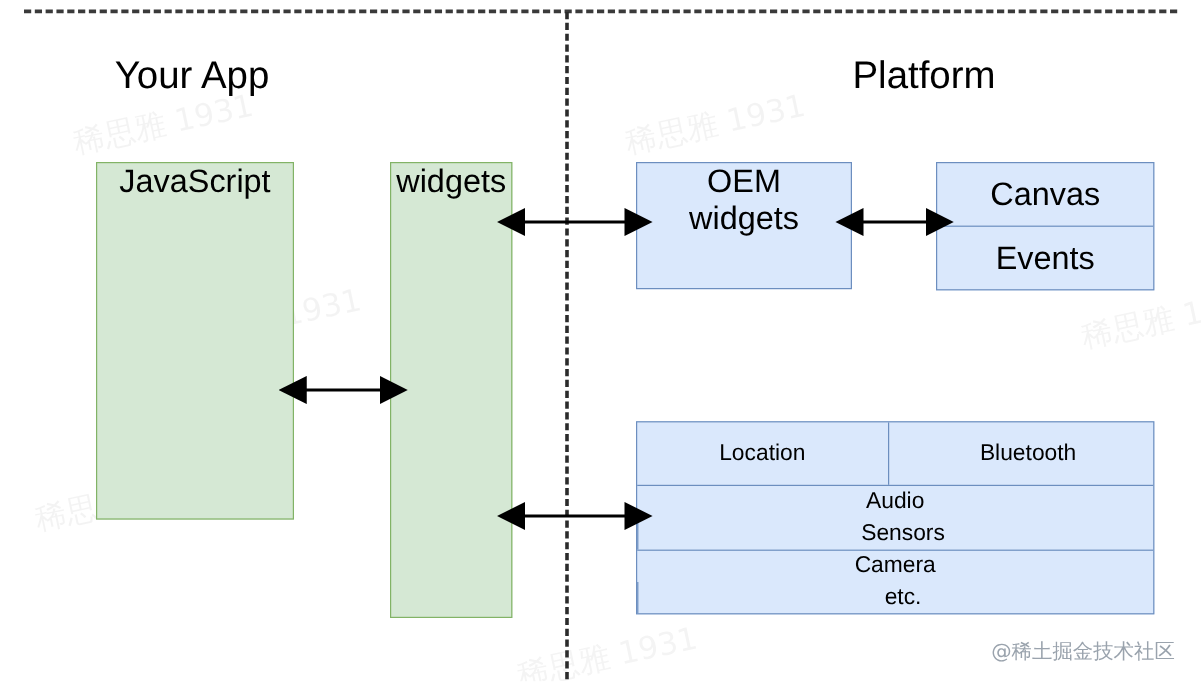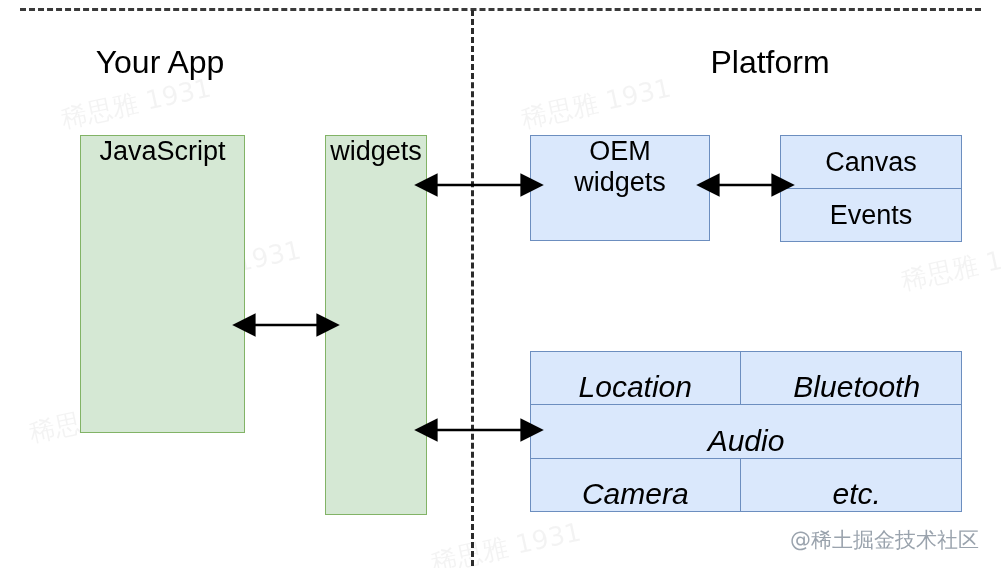--- a/index.html
+++ b/index.html
@@ -96,30 +96,29 @@
     background: #dae8fc;
     border: 1.5px solid #6c8ebf;
     display: flex;
     flex-direction: column;
   }
   #services-table .trow {
     flex: 1 1 0;
     display: flex;
     flex-direction: row;
   }
-  #services-table .trow + .trow { border-top: 1.5px solid #6c8ebf; }
+  #services-table .trow + .trow { border-top: 1.5px solid #6c8ebf; flex-direction: column; }
   #services-table .tcell {
     flex: 1 1 0;
     display: flex;
-    align-items: flex-end;
+    align-items: center;
     justify-content: center;
-    font-size: 30px;
-    color: #000;
-    box-sizing: border-box;
-    font-style: italic;
+    font-size: 19px;
+    color: #000;
+    box-sizing: border-box;
   }
   #services-table .tcell + .tcell { border-left: 1.5px solid #6c8ebf; padding-left: 12px; }
 
   
   .arrow-svg {
     position: absolute;
     overflow: visible;
   }
 
   
@@ -131,21 +130,21 @@
     font-family: "DejaVu Sans", sans-serif;
     white-space: nowrap;
     transform: rotate(-12deg);
     pointer-events: none;
     user-select: none;
   }
   #wm-credit {
     position: absolute;
     right: 22px;
     bottom: 14px;
-    font-size: 21px;
+    font-size: 17px;
     color: #9aa3ad;
     white-space: nowrap;
     font-family: "DejaVu Sans", sans-serif;
   }
 </style>
 </head>
 <body>
 
 <div id="canvas">
 
@@ -193,20 +192,23 @@
           <span>Location</span>
         </div>
       <div class="tcell">
           <span>Bluetooth</span>
         </div>
     </div>
     <div class="trow">
       <div class="tcell">
           <span>Audio</span>
         </div>
+      <div class="tcell">
+          <span>Sensors</span>
+        </div>
     </div>
     <div class="trow">
       <div class="tcell">
           <span>Camera</span>
         </div>
       <div class="tcell">
           <span>etc.</span>
         </div>
     </div>
   </div>

